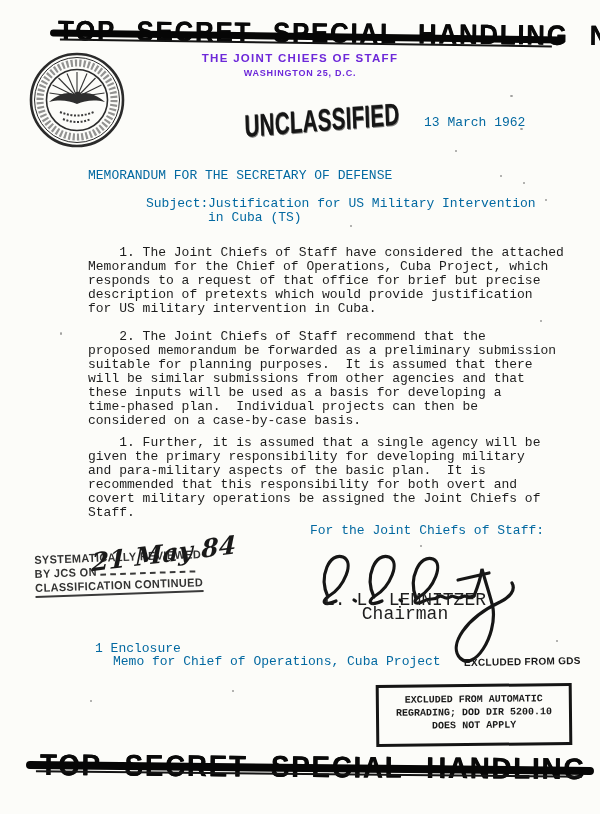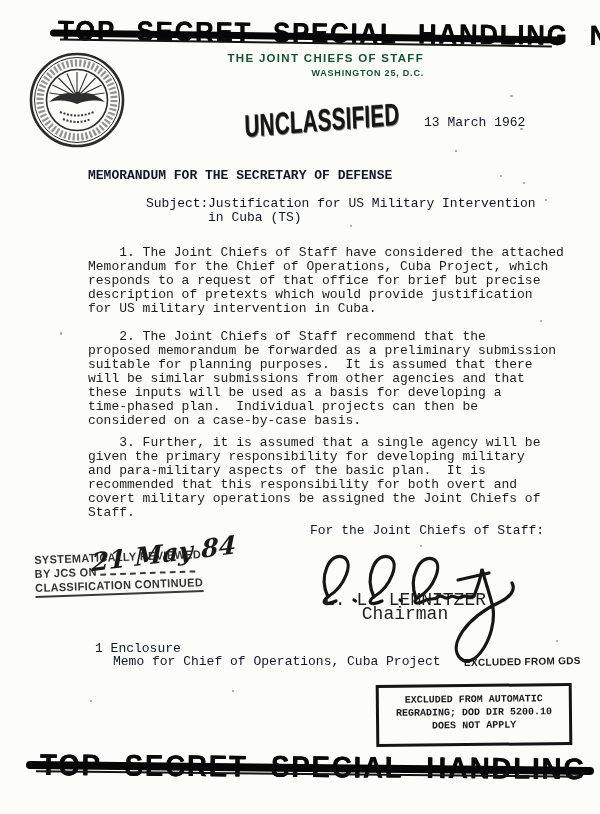--- a/index.html
+++ b/index.html
@@ -17,22 +17,22 @@
   }
   .banner-top{left:58px;top:15px;font-size:28px;letter-spacing:2px;word-spacing:13px;
     transform:scaleX(0.92) rotate(0.5deg);transform-origin:left top;}
   .banner-bottom{left:40px;top:748px;font-size:30px;letter-spacing:2px;word-spacing:15px;
     transform:scaleX(0.92) rotate(0.4deg);transform-origin:left top;}
   .strike{position:absolute;background:#060606;border-radius:4px;}
   .strike::after{content:"";position:absolute;left:10px;right:12px;top:9px;height:2px;background:#141414;}
   .strike-top{left:50px;top:33px;width:514px;height:7px;transform:rotate(0.8deg);}
   .strike-bottom{left:26px;top:764px;width:568px;height:8px;transform:rotate(0.6deg);}
   
-  .letterhead{position:absolute;left:176px;top:52px;width:248px;text-align:right;
-    font-family:"Liberation Sans",sans-serif;font-weight:bold;color:#14532d;}
+  .letterhead{position:absolute;left:176px;top:52px;width:248px;text-align:center;
+    font-family:"Liberation Sans",sans-serif;font-weight:bold;color:#6d28d9;}
   .letterhead .org{font-size:11.5px;letter-spacing:1.3px;}
   .letterhead .addr{font-size:9px;letter-spacing:0.8px;margin-top:4px;}
   .seal{position:absolute;left:27px;top:50px;width:100px;height:100px;}
   
   .unclassified{
     position:absolute;left:244px;top:109px;
     font-family:"Liberation Sans",sans-serif;font-weight:bold;font-size:31px;
     letter-spacing:0.5px;color:#161616;
     transform:scaleX(0.66) rotate(-3deg);transform-origin:left top;
     text-shadow:1px 1px 0 rgba(20,20,20,0.55), -0.5px -0.5px 0 rgba(20,20,20,0.35);
@@ -54,21 +54,21 @@
   .gds{position:absolute;left:464px;top:656px;
     font-family:"Liberation Sans",sans-serif;font-weight:bold;font-size:10px;
     letter-spacing:0.3px;color:#1a1a1a;transform:rotate(-1deg);}
   .regrade-box{
     position:absolute;left:376px;top:684px;width:190px;height:50px;
     border:3px solid #151515;text-align:center;
     font-family:"Liberation Mono",monospace;font-weight:bold;font-size:10px;line-height:13px;
     padding-top:6px;color:#1a1a1a;transform:rotate(-0.6deg);
   }
   
-  .typed{font-size:13px;line-height:14px;color:#0f172a;}
+  .typed{font-size:13px;line-height:14px;color:#0369a1;}
   .para{position:absolute;left:88px;white-space:pre;font-size:13px;line-height:14px;}
   .sig-block{position:absolute;left:300px;top:594px;width:210px;text-align:center;
     font-size:18px;line-height:13.5px;}
   .signature-svg{position:absolute;left:308px;top:542px;width:230px;height:140px;}
   .signature-svg path{fill:none;stroke:#161616;stroke-width:3.2;stroke-linecap:round;}
   .speck{position:absolute;background:#4d4d4d;border-radius:50%;opacity:0.55;}
 </style>
 </head>
 <body>
 
@@ -100,38 +100,38 @@
   </svg>
 
   <div class="letterhead">
     <div class="org">THE JOINT CHIEFS OF STAFF</div>
     <div class="addr">WASHINGTON 25, D.C.</div>
   </div>
 
   <div class="unclassified">UNCLASSIFIED</div>
   <div class="date abs typed">13 March 1962</div>
 
-  <div class="abs typed" style="left:88px;top:169px;font-weight:bold;">MEMORANDUM FOR THE SECRETARY OF DEFENSE</div>
+  <div class="abs typed" style="left:88px;top:169px;">MEMORANDUM FOR THE SECRETARY OF DEFENSE</div>
   <div class="abs typed" style="left:146px;top:197px;">Subject:</div>
   <div class="abs typed" style="left:208px;top:197px;">Justification for US Military Intervention
 in Cuba (TS)</div>
 
   <div class="para" style="top:246px;">    1. The Joint Chiefs of Staff have considered the attached
 Memorandum for the Chief of Operations, Cuba Project, which
 responds to a request of that office for brief but precise
 description of pretexts which would provide justification
 for US military intervention in Cuba.</div>
   <div class="para" style="top:330px;">    2. The Joint Chiefs of Staff recommend that the
 proposed memorandum be forwarded as a preliminary submission
 suitable for planning purposes.  It is assumed that there
 will be similar submissions from other agencies and that
 these inputs will be used as a basis for developing a
 time-phased plan.  Individual projects can then be
 considered on a case-by-case basis.</div>
-  <div class="para" style="top:436px;">    3. Further, it is assumed that a single agency will be
+  <div class="para" style="top:436px;">    1. Further, it is assumed that a single agency will be
 given the primary responsibility for developing military
 and para-military aspects of the basic plan.  It is
 recommended that this responsibility for both overt and
 covert military operations be assigned the Joint Chiefs of
 Staff.</div>
 
   <div class="abs typed" style="left:310px;top:524px;">For the Joint Chiefs of Staff:</div>
 
   <svg class="signature-svg" viewBox="0 0 230 140" aria-label="L. L. Lemnitzer">
     <path d="M20,55 C10,34 22,10 35,15 C47,20 36,45 21,54 C13,59 15,65 28,59"></path>

